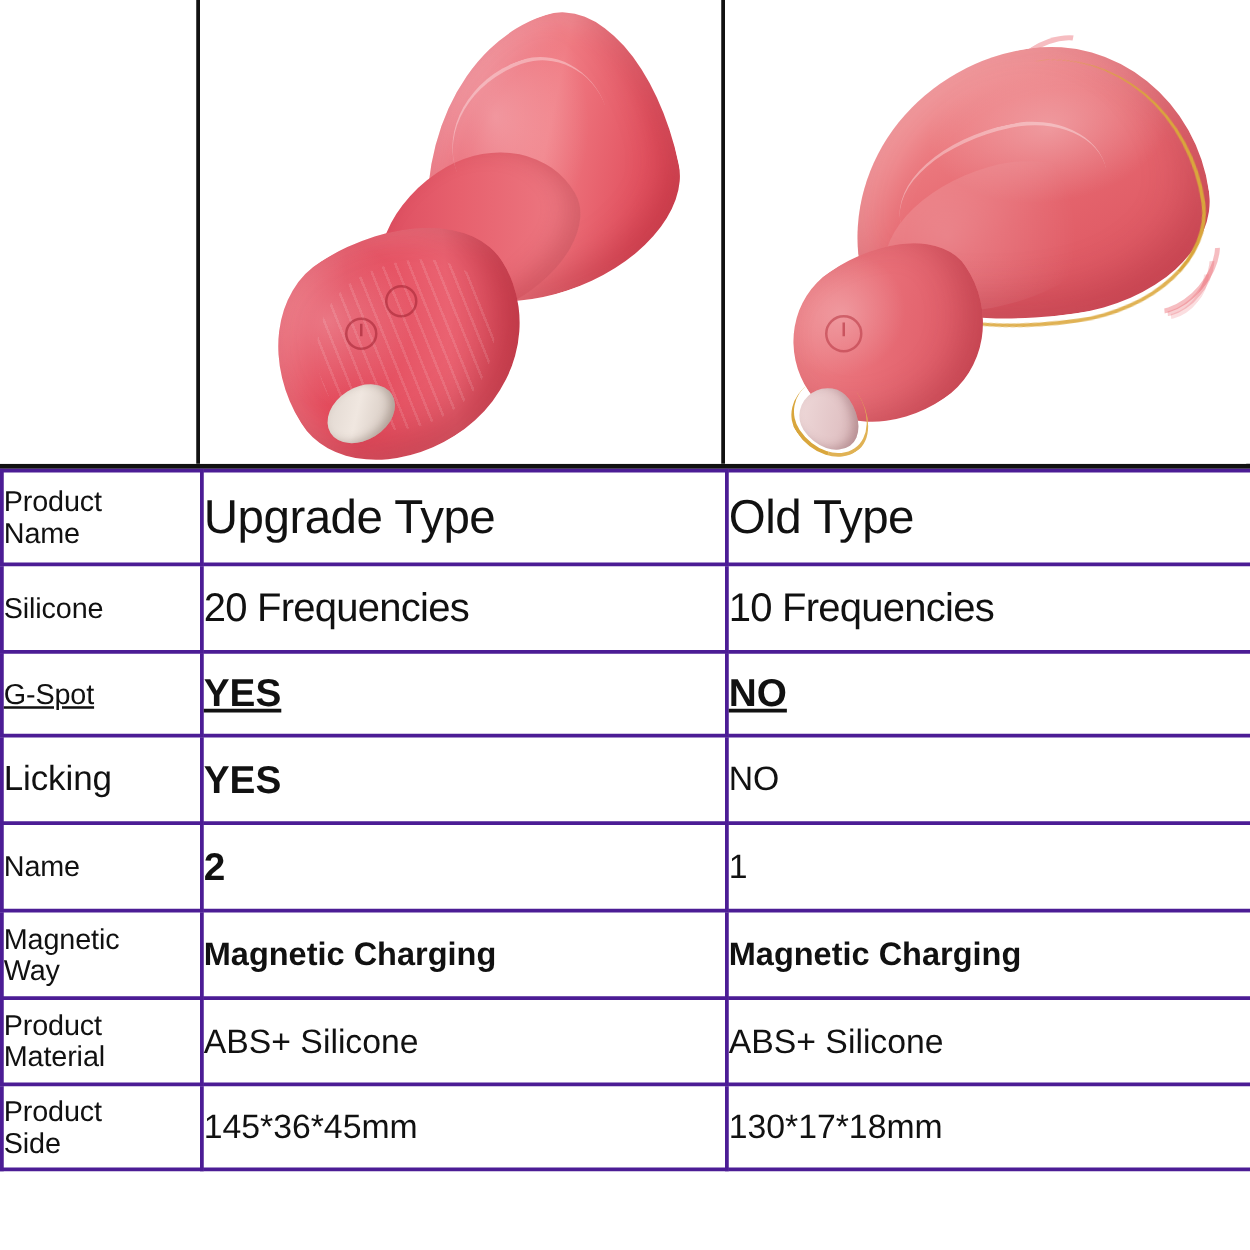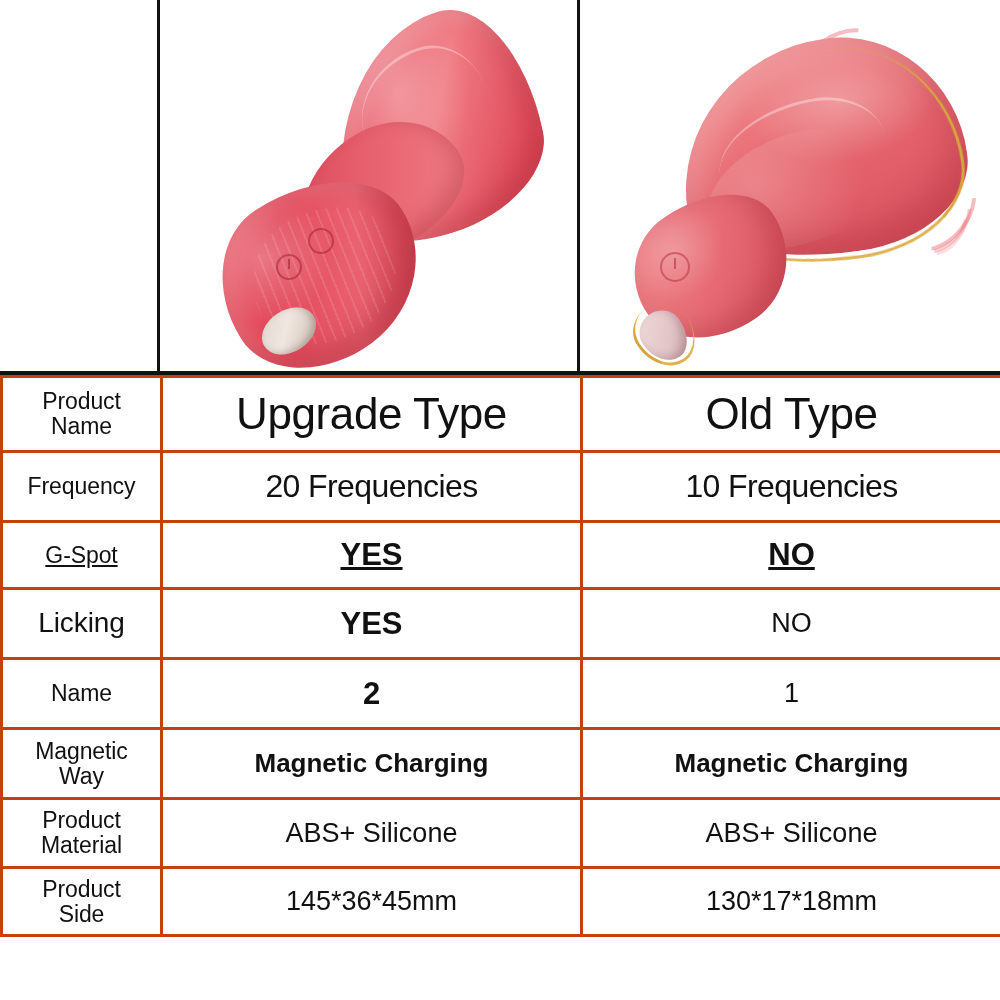--- a/index.html
+++ b/index.html
@@ -228,22 +228,21 @@
     left: 0; top: 375px;
     width: 1000px;
     border-collapse: collapse;
     table-layout: fixed;
   }
   .cmp-table col.c-label   { width: 160px; }
   .cmp-table col.c-upgrade { width: 420px; }
   .cmp-table col.c-old     { width: 420px; }
 
   .cmp-table td {
-    border: 3px solid #c2410c;
-    text-align: center;
+    border: 3px solid #4c1d95;
     vertical-align: middle;
     color: #111111;
     background: #ffffff;
     padding: 2px 0;
   }
 
   .cell-label {
     background: #eaf0f8;
     font-size: 23px;
     line-height: 1.08;
@@ -251,21 +250,21 @@
     white-space: pre-line;
     letter-spacing: -.1px;
   }
   .cell-label.lg   { font-size: 28px; }
   .cell-label.xl   { font-size: 33px; letter-spacing: -1.2px; }
 
   .cell-val {
     font-size: 30px;
     font-weight: 400;
   }
-  .cell-val.hero      { font-size: 44px; font-weight: 400; letter-spacing: -.4px; }
+  .cell-val.hero      { font-size: 38px; font-weight: 400; letter-spacing: -.4px; }
   .cell-val.hero-b    { font-size: 32px; font-weight: 400; letter-spacing: -.6px; }
   .cell-val.bold      { font-size: 31px; font-weight: 700; }
   .cell-val.plain     { font-size: 27px; font-weight: 400; }
   .cell-val.strong    { font-size: 26px; font-weight: 700; }
 
   .hl {
     background: #00a0e6;
   }
 
   .r-name td    { height: 75px; }
@@ -329,21 +328,21 @@
     <tbody>
 
       <tr class="r-name">
         <td class="cell-label">Product
 Name</td>
         <td class="cell-val hero">Upgrade Type</td>
         <td class="cell-val hero">Old Type</td>
       </tr>
 
       <tr class="r-freq">
-        <td class="cell-label">Frequency</td>
+        <td class="cell-label">Silicone</td>
         <td class="cell-val hero-b hl on-blue-dark">20 Frequencies</td>
         <td class="cell-val hero-b">10 Frequencies</td>
       </tr>
 
       <tr class="r-gspot">
         <td class="cell-label">G-Spot</td>
         <td class="cell-val bold hl on-blue-light">YES</td>
         <td class="cell-val bold">NO</td>
       </tr>
 

